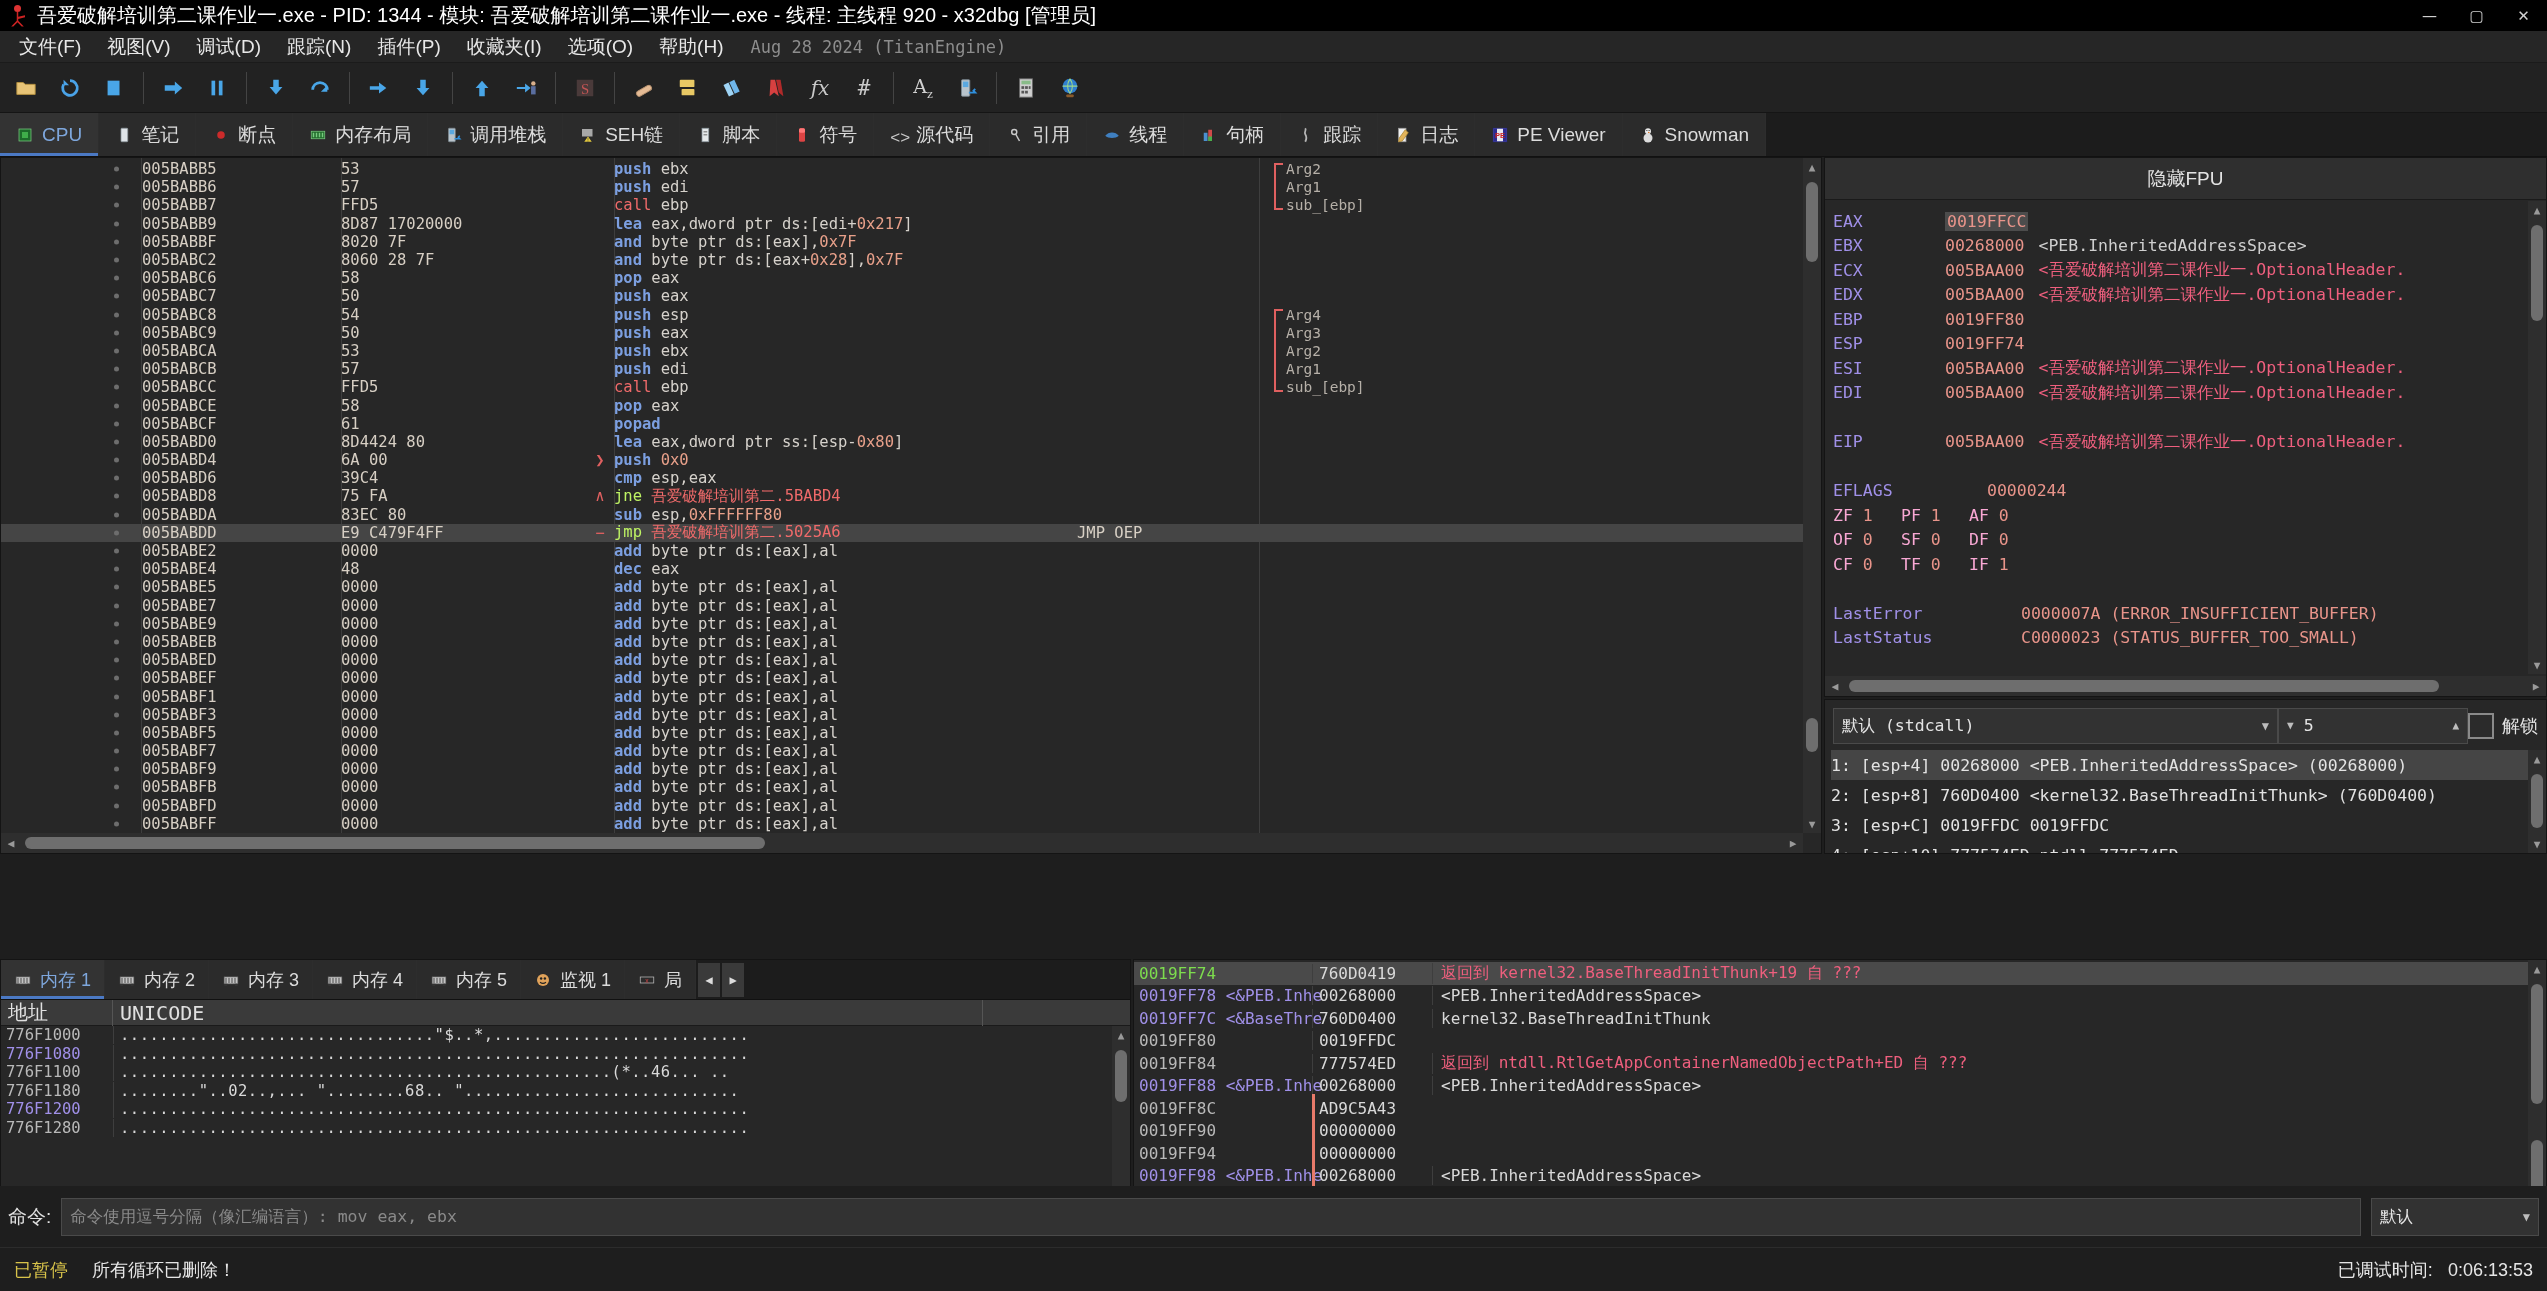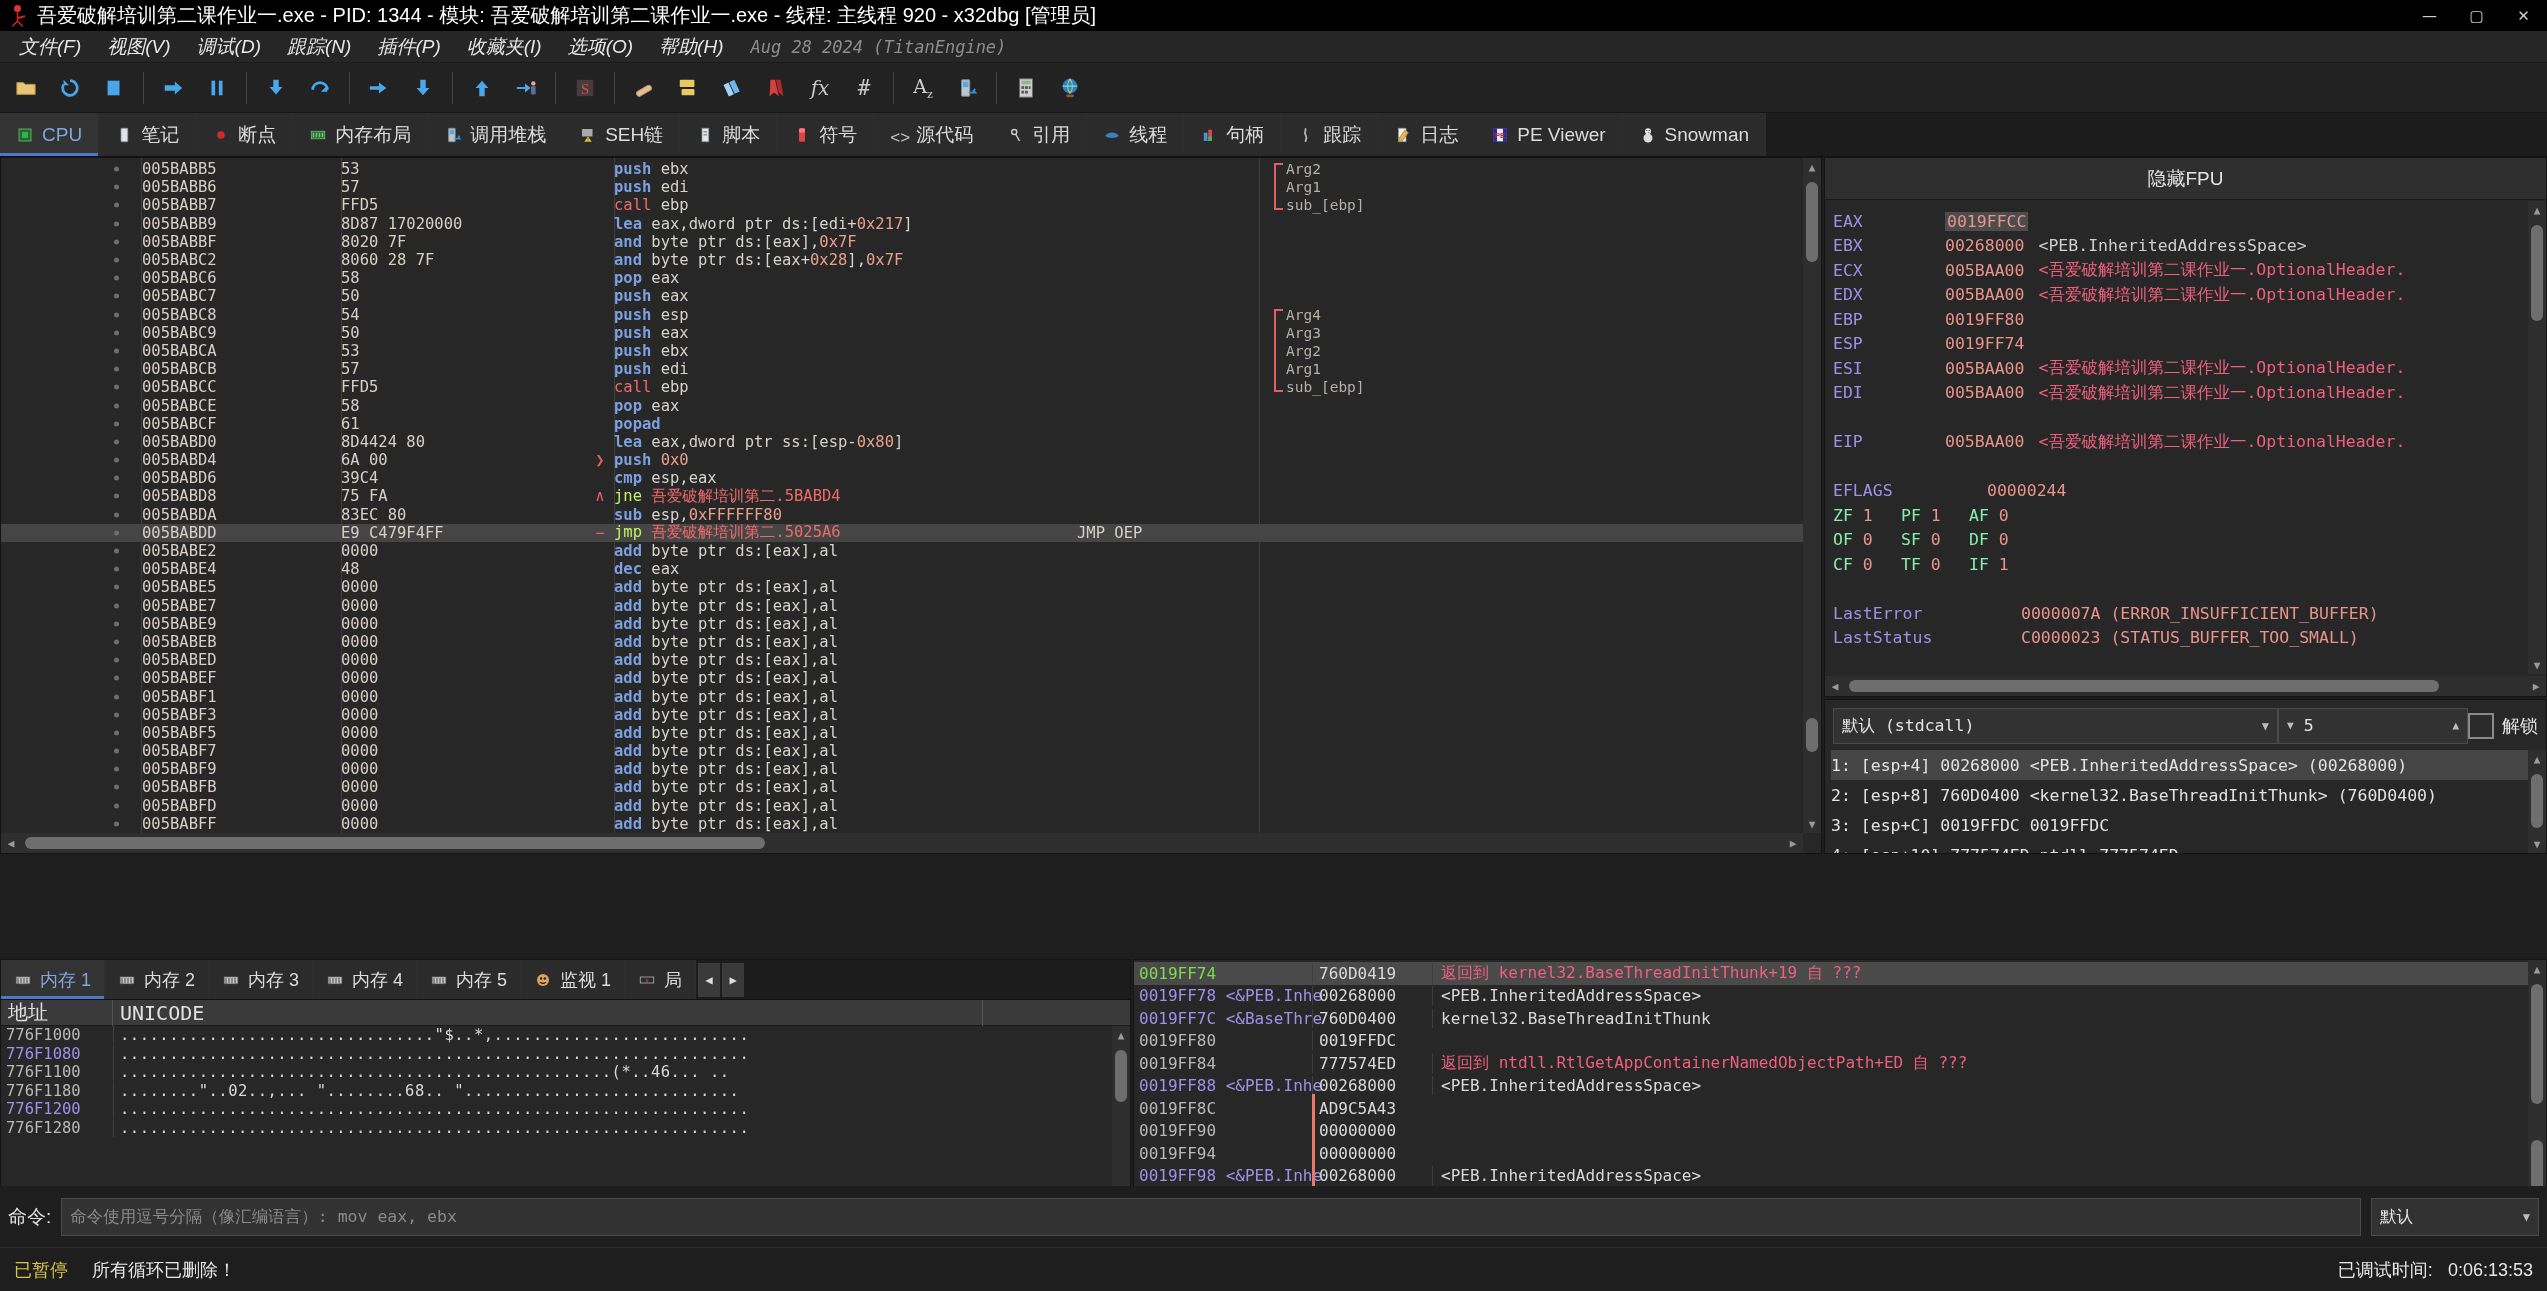--- a/index.html
+++ b/index.html
@@ -33,21 +33,21 @@
   #title-text { white-space: nowrap; overflow: hidden; }
   #winbtns { margin-left: auto; display: flex; height: 31px; }
   #winbtns div {
     width: 47px; height: 31px; display: flex; align-items: center; justify-content: center;
     color: #cfcfcf; font-size: 15px; font-family: "DejaVu Sans", sans-serif;
   }
 
   
   #menubar {
     height: 32px; background: #262626; display: flex; align-items: center;
-    padding-left: 6px; border-bottom: 1px solid #1b1b1b; font-style: italic;
+    padding-left: 6px; border-bottom: 1px solid #1b1b1b;
   }
   #menubar .mi {
     color: #e8e8e8; font-size: 19px; font-family: "Liberation Sans", sans-serif;
     padding: 3px 13px; white-space: nowrap;
   }
   #menubar .titan {
     color: #8d8d8d; font-size: 17px; margin-left: 14px;
     font-family: "DejaVu Sans Mono", monospace; white-space: nowrap;
   }
 
@@ -137,21 +137,21 @@
   }
   #reglist { position: absolute; left: 0; right: 18px; top: 43px; bottom: 22px;
      font-family: "DejaVu Sans Mono", monospace; font-size: 16.5px; padding: 8px 0 0 8px;
      overflow: hidden; }
   .rrow { height: 24.5px; display: flex; align-items: center; white-space: nowrap; }
   .rname { width: 76px; flex: none; color: #a090e8; }
   .rval { color: #e8948a; flex: none; margin-left: 36px; }
   .rval.hl { background: #4c4c4c; padding: 0 2px; }
   .rcmt { color: #ef5f7e; margin-left: 14px; overflow: hidden; }
   .rcmt.grey { color: #cfcfcf; }
-  .fl-name { color: #86efac; }
+  .fl-name { color: #f9a8d4; }
   .fl-val { color: #e8948a; }
   .lastrow { color: #a090e8; }
 
   
   #argsPanel {
     position: absolute; left: 1824px; right: 0; top: 542px; bottom: 332px;
     background: #272727; border: 1px solid #141414; overflow: hidden;
   }
   #argctl { height: 46px; display: flex; align-items: center; gap: 0; padding: 5px 8px 0 8px; }
   .combo {

